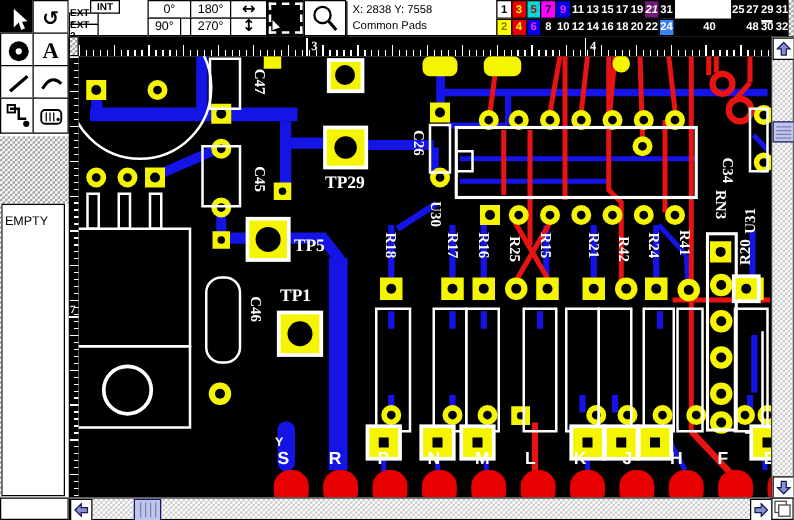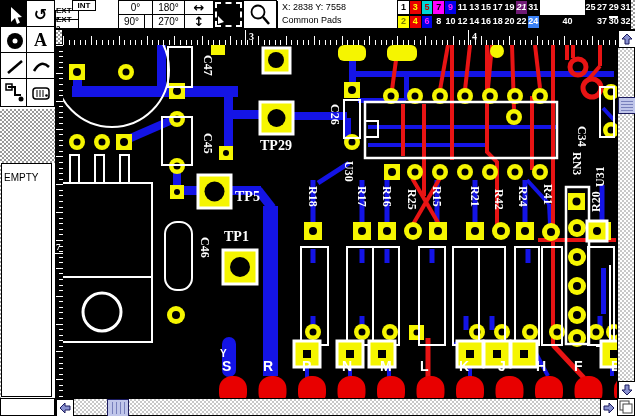--- a/index.html
+++ b/index.html
@@ -181,21 +181,21 @@
         <div class="pcell" style="background: rgb(0, 0, 0); color: rgb(255, 255, 255);">18</div>
         <div class="pcell" style="background: rgb(0, 0, 0); color: rgb(255, 255, 255);">19</div>
         <div class="pcell" style="background: rgb(0, 0, 0); color: rgb(255, 255, 255);">20</div>
         <div class="pcell" style="background: #701a75; color: rgb(255, 255, 255); font-style: italic;">21</div>
         <div class="pcell" style="background: rgb(0, 0, 0); color: rgb(255, 255, 255);">22</div>
         <div class="pcell" style="background: rgb(0, 0, 0); color: rgb(255, 255, 255);">31</div>
         <div class="pcell" style="background: #3b82f6; color: rgb(255, 255, 255);">24</div>
         <div class="pcell" style="background: rgb(0, 0, 0); color: rgb(255, 255, 255); margin-left: 45px;">25</div>
         <div class="pcell" style="background: rgb(0, 0, 0); color: rgb(255, 255, 255);">40</div>
         <div class="pcell" style="background: rgb(0, 0, 0); color: rgb(255, 255, 255);">27</div>
-        <div class="pcell" style="background: rgb(0, 0, 0); color: rgb(255, 255, 255);">37</div>
+        <div class="pcell" style="background: rgb(0, 0, 0); color: rgb(255, 255, 255);">48</div>
         <div class="pcell" style="background: rgb(0, 0, 0); color: rgb(255, 255, 255);">29</div>
         <div class="pcell sel" style="background: rgb(0, 0, 0); color: rgb(255, 255, 255);">30</div>
         <div class="pcell" style="background: rgb(0, 0, 0); color: rgb(255, 255, 255);">31</div>
         <div class="pcell" style="background: rgb(0, 0, 0); color: rgb(255, 255, 255);">32</div>
       </div>
     <div class="abs dither tbdither"></div>
   </div>
 
   <div class="abs rulcorner dither"></div>
   <div class="abs rultop" style="left:63px;width:554px">

